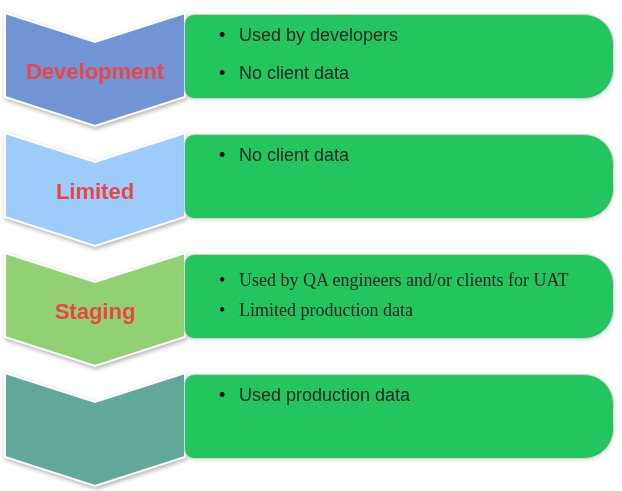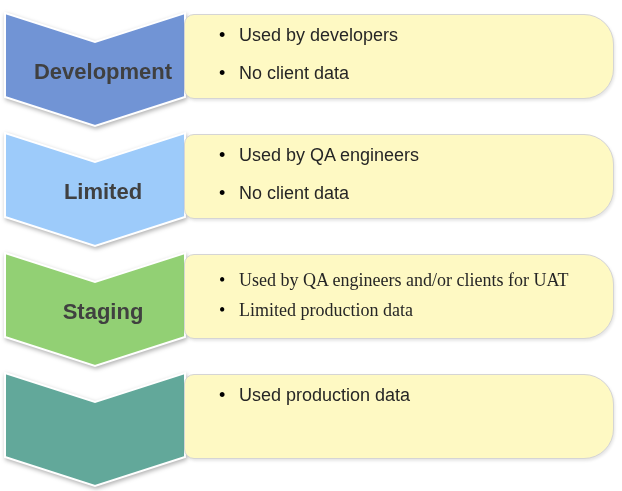--- a/index.html
+++ b/index.html
@@ -32,39 +32,39 @@
     top: 0;
     width: 186px;
     height: 118px;
   }
   .chev-wrap svg {
     display: block;
     filter: drop-shadow(1px 2px 2px rgba(0,0,0,0.30));
   }
   .chev-label {
     position: absolute;
-    left: 8px;
+    left: 0;
     top: 49px;
     width: 186px;
     text-align: center;
     font-size: 22px;
     line-height: 26px;
     font-weight: bold;
-    color: #404040;
+    color: #ef4444;
     letter-spacing: 0px;
   }
 
   .box {
     position: absolute;
     left: 184px;
     top: 4px;
     width: 430px;
     height: 85px;
     box-sizing: border-box;
-    background: #fef9c3;
+    background: #22c55e;
     border: 1px solid #d5d5d5;
     border-radius: 10px 30px 30px 10px;
     box-shadow: 1px 2px 3px rgba(0,0,0,0.10);
   }
   .bullets {
     list-style: none;
     margin: 0;
     padding: 9px 14px 0 34px;
   }
   .bullets li {
@@ -107,21 +107,20 @@
 
   <div class="row row2">
     <div class="chev-wrap">
       <svg width="186" height="118" viewBox="0 0 186 118">
         <polygon points="3,3 93,32 183,3 183,87 93,116 3,87" stroke="#ffffff" stroke-width="2" fill="#9dcbfa"></polygon>
       </svg>
       <span class="chev-label">Limited</span>
     </div>
     <div class="box spread">
       <ul class="bullets">
-        <li>Used by QA engineers</li>
         <li>No client data</li>
       </ul>
     </div>
   </div>
 
   <div class="row row3">
     <div class="chev-wrap">
       <svg width="186" height="118" viewBox="0 0 186 118">
         <polygon points="3,3 93,32 183,3 183,87 93,116 3,87" stroke="#ffffff" stroke-width="2" fill="#92d074"></polygon>
       </svg>

